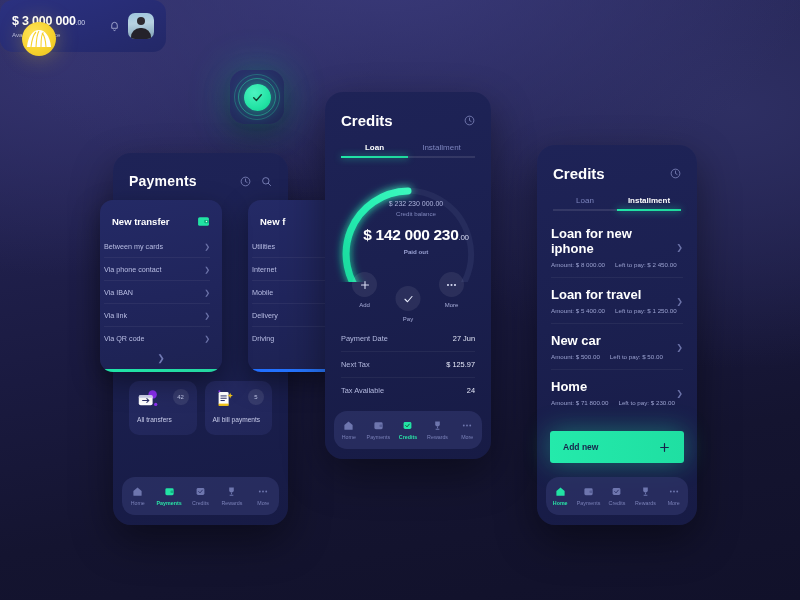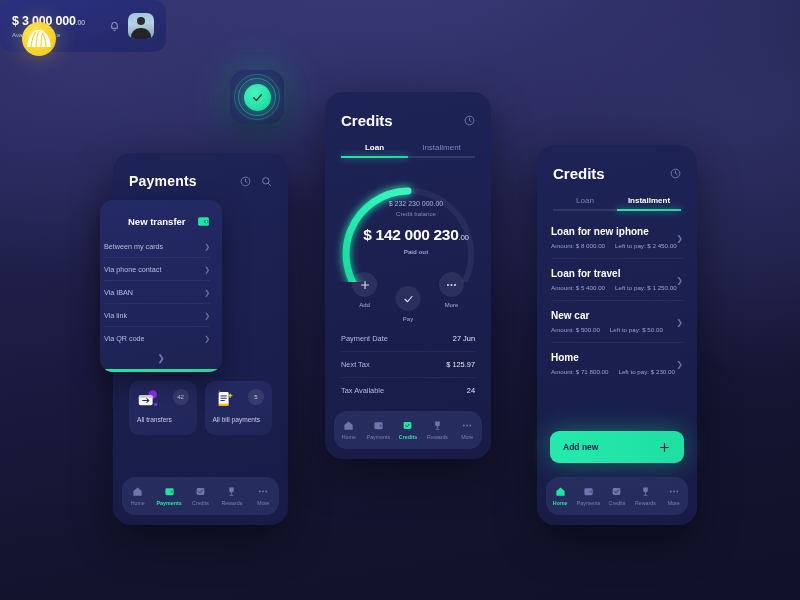--- a/index.html
+++ b/index.html
@@ -66,21 +66,21 @@
     box-shadow: 0 10px 28px rgba(0,0,0,.40);
     overflow: hidden;
   }
   #sheet-bills { left: 248px; top: 200px; width: 95px; height: 172px; }
   #sheet-bills .accent { background: linear-gradient(90deg, #1f6dff, #2b7bff); }
   #sheet-transfer { left: 100px; top: 200px; width: 122px; height: 172px; z-index: 4; }
   #sheet-transfer .accent { background: linear-gradient(90deg, #1fe6a8, #25d6a0); }
   .accent { position: absolute; left: 0; bottom: 0; height: 3px; width: 100%; }
   .sheet-title {
     color: #fff; font-size: 9.5px; font-weight: bold;
-    padding: 16px 12px 0 28px; display: flex; align-items: center;
+    padding: 16px 12px 0 12px; display: flex; align-items: center;
     justify-content: space-between;
   }
   .sheet-list { padding: 8px 12px 0 4px; }
   .sheet-row {
     display: flex; align-items: center; justify-content: space-between;
     font-size: 7.2px; color: #b9bee4; padding: 7px 0 6px 0;
     border-bottom: 1px solid rgba(255,255,255,.055);
   }
   .sheet-row:last-child { border-bottom: none; }
   .chev { color: #6b72a8; font-size: 7px; }
@@ -174,28 +174,28 @@
   .avatar .body { position: absolute; left: 3px; bottom: 0; width: 20px; height: 11px; border-radius: 9px 9px 0 0; background: #24222a; }
 
   
   #credits-card { left: 537px; top: 145px; width: 160px; height: 380px; }
   .inst-list { padding: 6px 14px 0; }
   .inst-item {
     position: relative; padding: 9px 12px 9px 0;
     border-bottom: 1px solid rgba(255,255,255,.055);
   }
   .inst-item:last-child { border-bottom: none; }
-  .inst-name { color: #fff; font-size: 10px; font-weight: bold; }
+  .inst-name { color: #fff; font-size: 13px; font-weight: bold; }
   .inst-sub { display: flex; gap: 10px; margin-top: 5px; }
   .inst-sub span { color: #9aa1cf; font-size: 6.2px; white-space: nowrap; }
   .inst-chev { position: absolute; right: 0; top: 50%; transform: translateY(-50%); color: #6b72a8; font-size: 8px; }
 
   .addnew {
     position: absolute; left: 13px; right: 13px; bottom: 62px; height: 32px;
-    border-radius: 9px;
+    border-radius: 3px;
     background: linear-gradient(92deg, #24eaab 0%, #1fdfa2 100%);
     box-shadow: 0 0 26px rgba(33,224,162,.40);
     display: flex; align-items: center; justify-content: space-between;
     padding: 0 13px;
   }
   .addnew-lbl { color: #17224a; font-size: 8.5px; font-weight: bold; }
 </style>
 </head>
 <body>
 
@@ -306,20 +306,41 @@
               <circle cx="5" cy="12" r="2" fill="#6e76ae"></circle>
               <circle cx="12" cy="12" r="2" fill="#6e76ae"></circle>
               <circle cx="19" cy="12" r="2" fill="#6e76ae"></circle>
             </svg>
         </div>
         <div class="nav-label">More</div>
       </div>
     </div>
   </div>
 
+  <div class="sheet" id="sheet-bills">
+    <div class="sheet-title">New f</div>
+    <div class="sheet-list">
+      <div class="sheet-row">
+        <span>Utilities</span>
+      </div>
+      <div class="sheet-row">
+        <span>Internet</span>
+      </div>
+      <div class="sheet-row">
+        <span>Mobile</span>
+      </div>
+      <div class="sheet-row">
+        <span>Delivery</span>
+      </div>
+      <div class="sheet-row">
+        <span>Driving</span>
+      </div>
+    </div>
+    <div class="accent"></div>
+  </div>
 
   <div class="sheet" id="sheet-transfer">
     <div class="sheet-title">
       <span>New transfer</span>
       <svg width="13" height="11" viewBox="0 0 24 20">
         <rect x="2" y="2" width="20" height="16" rx="3" fill="#22e3a4"></rect>
         <rect x="13" y="7" width="9" height="6" rx="2" fill="#0fb07f"></rect>
         <circle cx="17.5" cy="10" r="1.3" fill="#e9fff8"></circle>
       </svg>
     </div>

